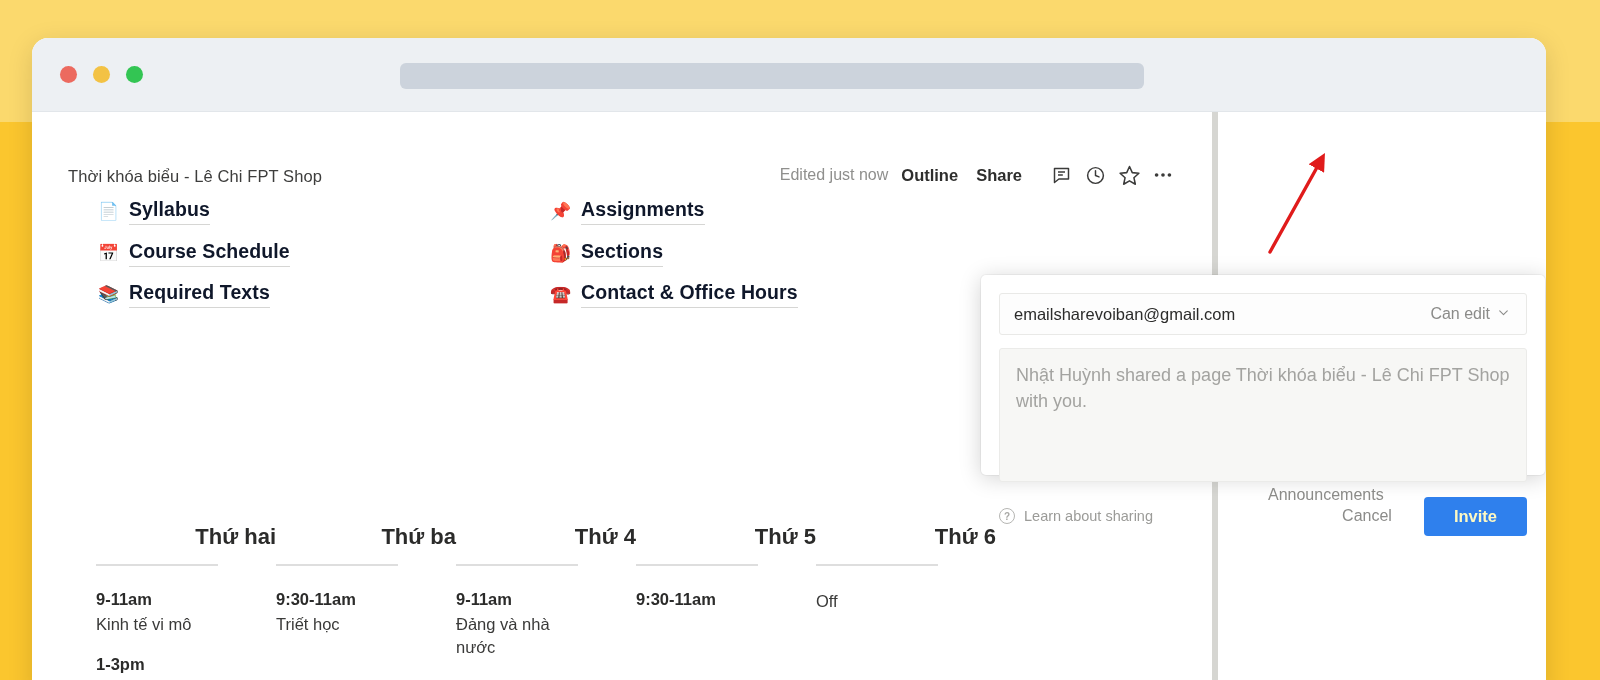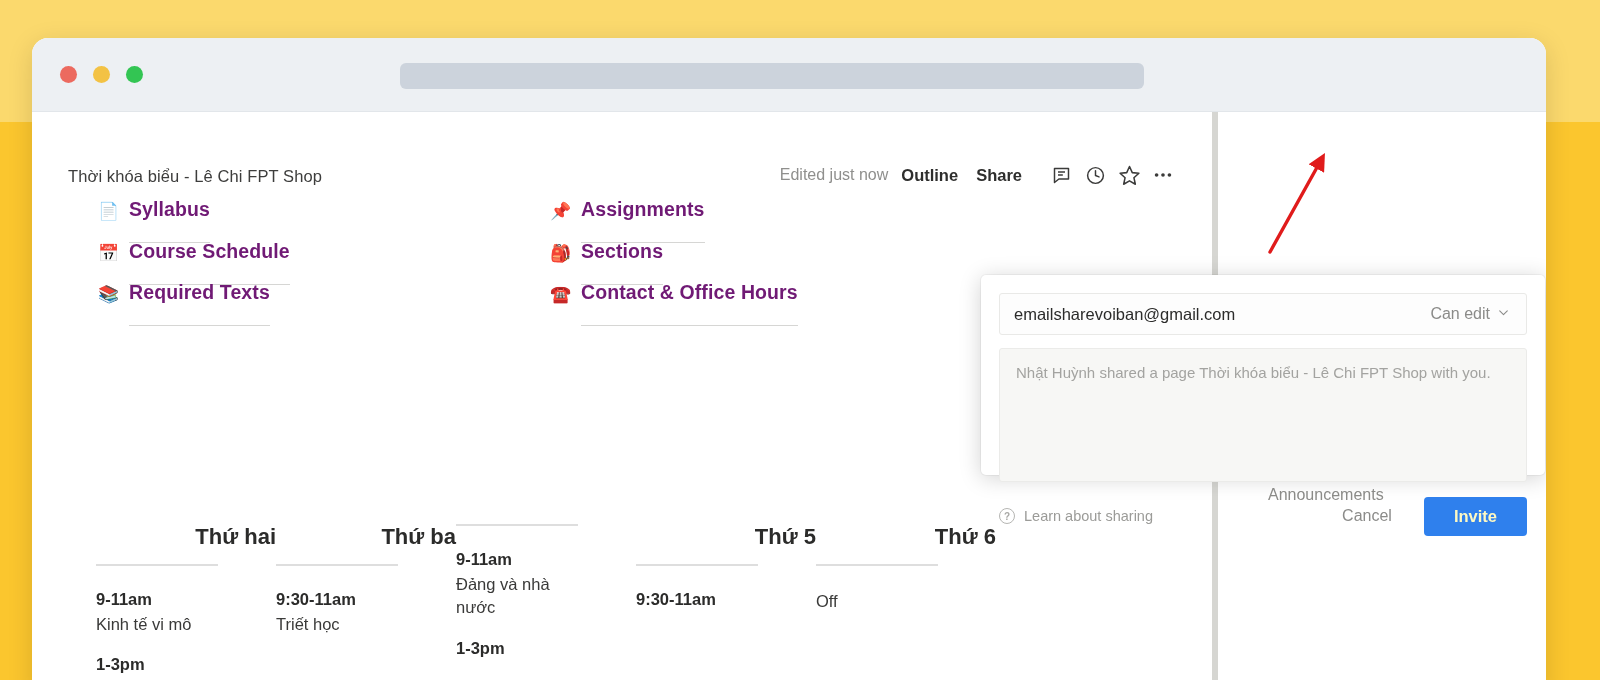--- a/index.html
+++ b/index.html
@@ -128,23 +128,23 @@
     font-size: 17px;
     width: 20px;
     display: inline-block;
     line-height: 1;
     position: relative;
     top: 1px;
   }
   .link-text {
     font-size: 19.5px;
     font-weight: 600;
-    color: #701a75;
+    color: #0f172a;
     border-bottom: 1.5px solid #d6d6d4;
-    padding-bottom: 21px;
+    padding-bottom: 3px;
     letter-spacing: 0.1px;
   }
 
   
   #main-title {
     position: absolute;
     left: 64px;
     top: 322px;
     font-size: 40px;
     font-weight: 700;
@@ -280,21 +280,21 @@
   }
   #message-box {
     margin-top: 13px;
     height: 134px;
     border: 1px solid #ebebe9;
     border-radius: 3px;
     background: #f7f7f5;
     padding: 13px 16px;
   }
   #message-placeholder {
-    font-size: 15px;
+    font-size: 18px;
     color: #a3a3a0;
     line-height: 1.45;
   }
   #dialog-footer {
     margin-top: 14px;
     display: flex;
     align-items: center;
     height: 40px;
   }
   #learn-link {
@@ -453,20 +453,21 @@
         <div class="day-col">
           <div class="day-head">Thứ ba</div>
           <div class="day-rule"></div>
           <div class="slot">
             <div class="slot-time">9:30-11am</div>
             <div class="slot-name">Triết học</div>
           </div>
         </div>
 
         <div class="day-col">
+          <div class="day-head">Thứ 4</div>
           <div class="day-rule"></div>
           <div class="slot">
             <div class="slot-time">9-11am</div>
             <div class="slot-name">Đảng và nhà nước</div>
           </div>
           <div class="slot">
             <div class="slot-time">1-3pm</div>
 
           </div>
         </div>

